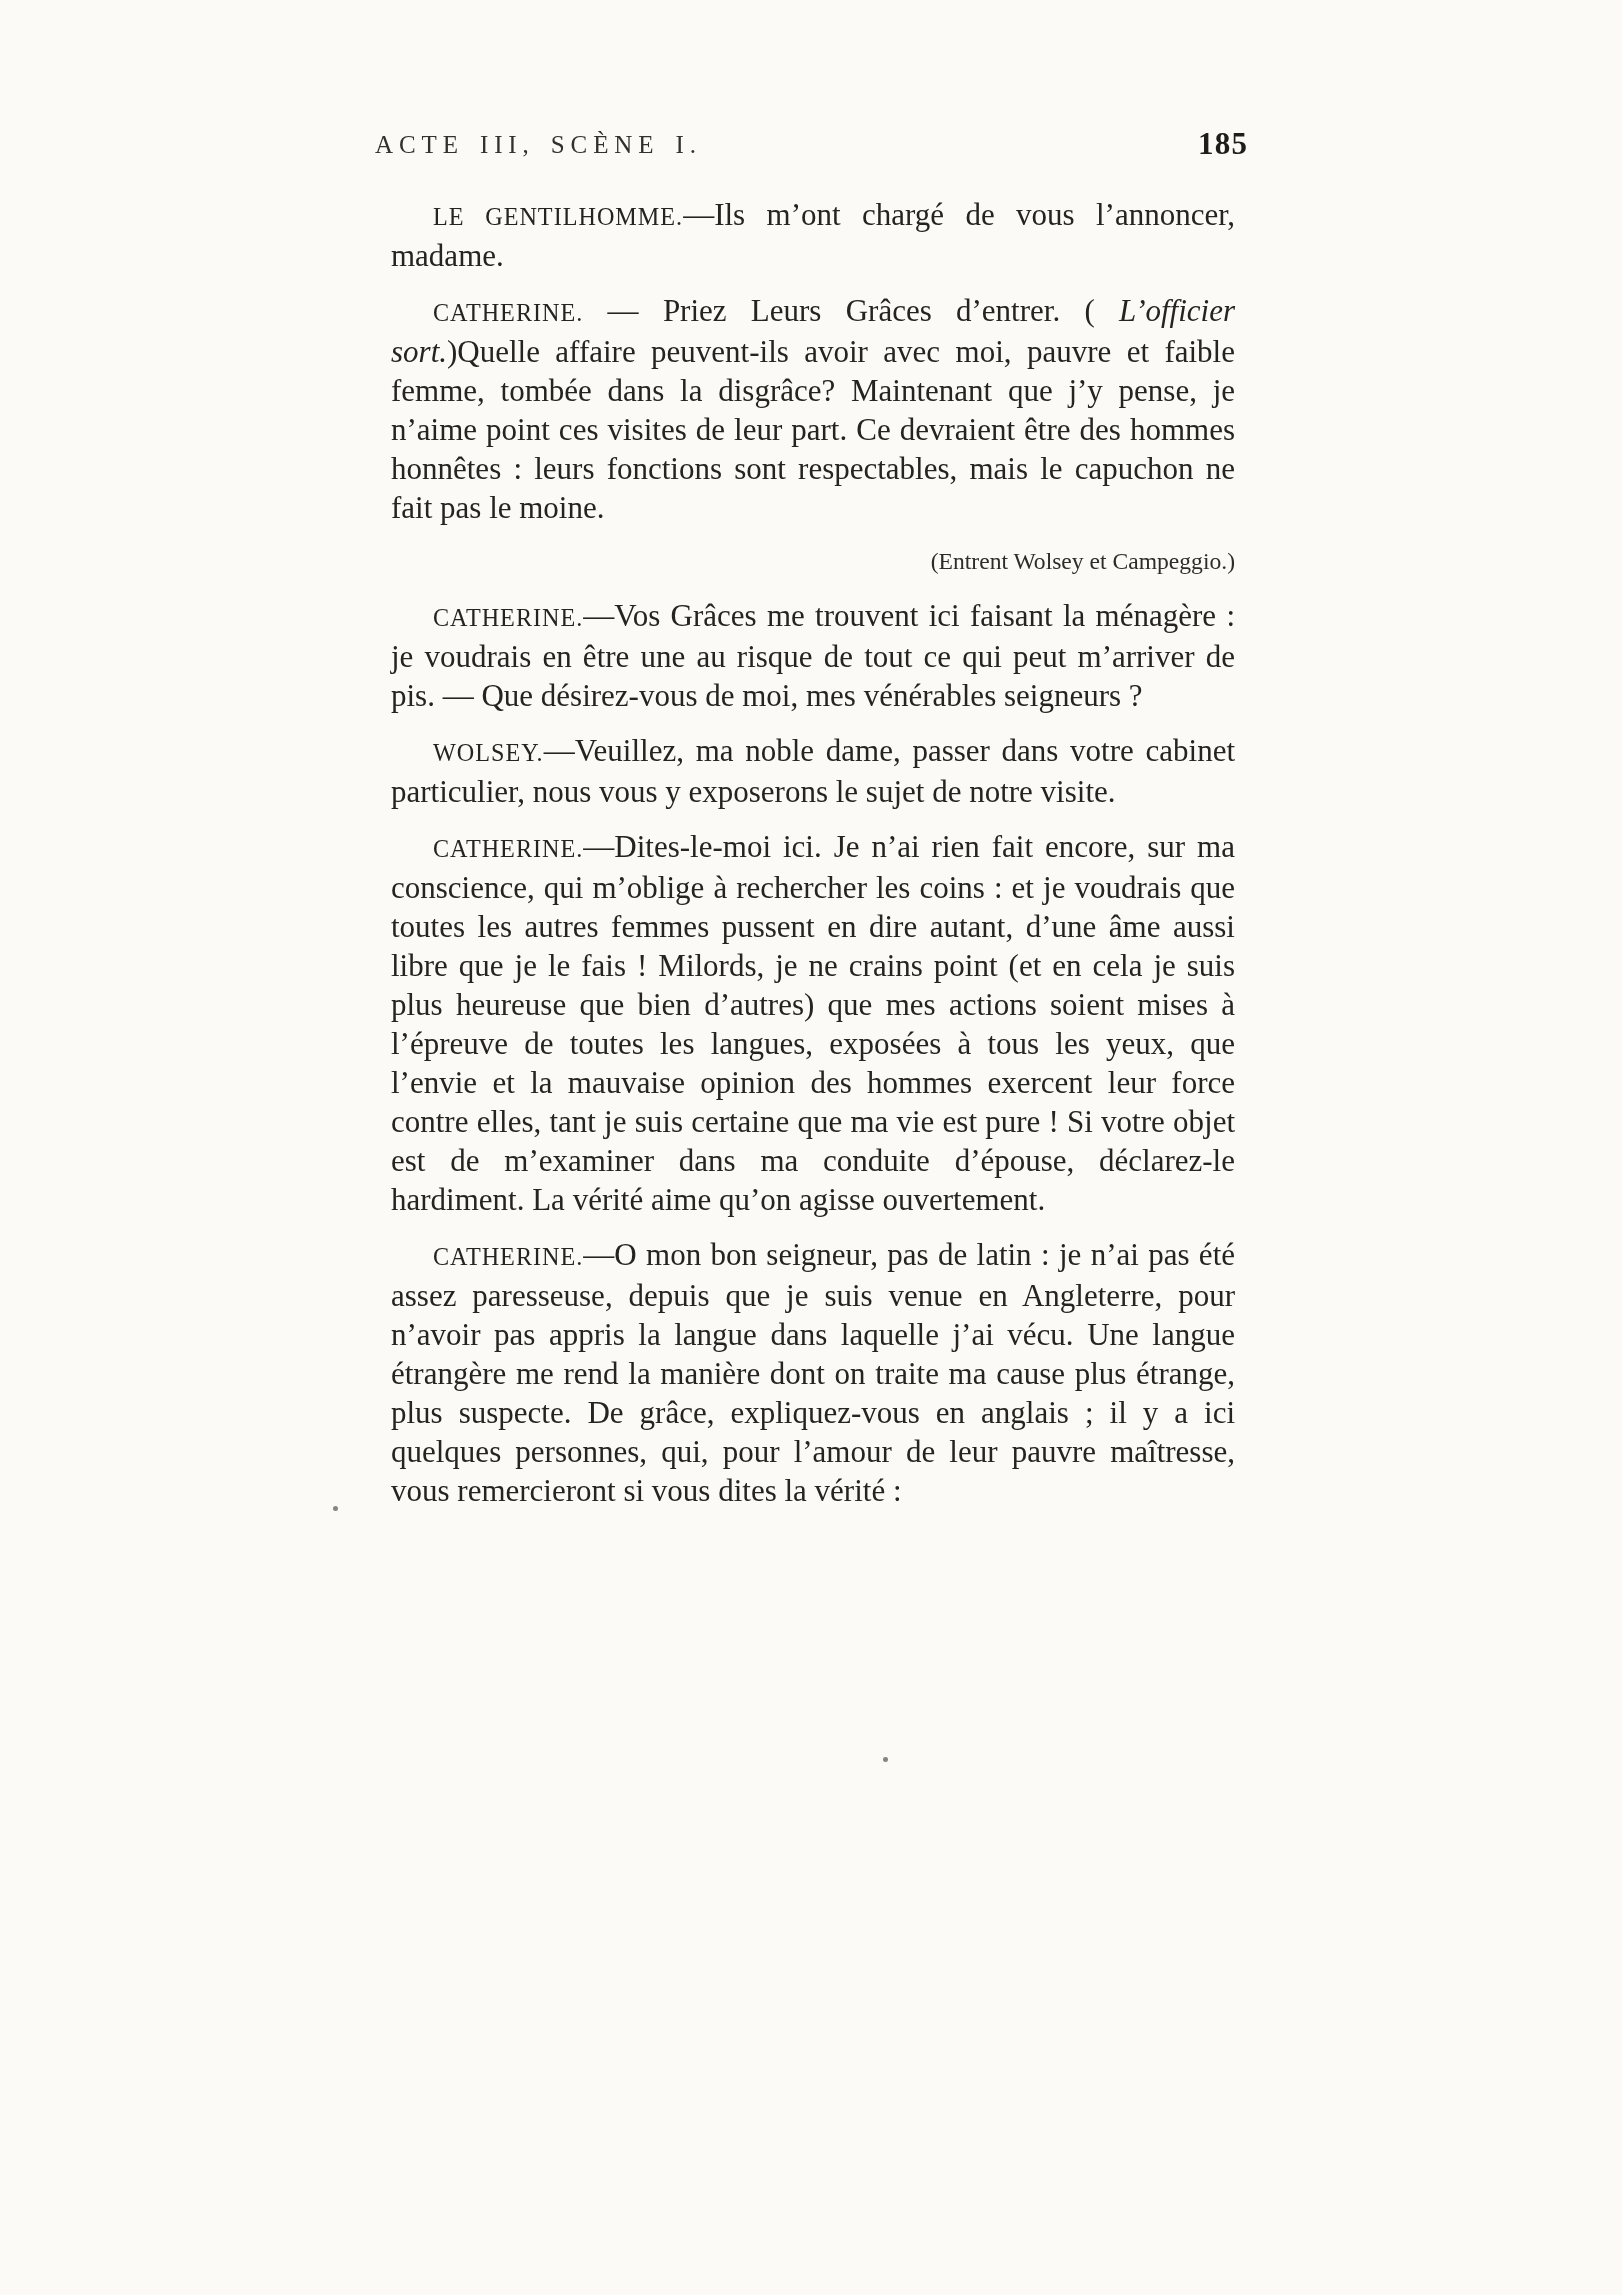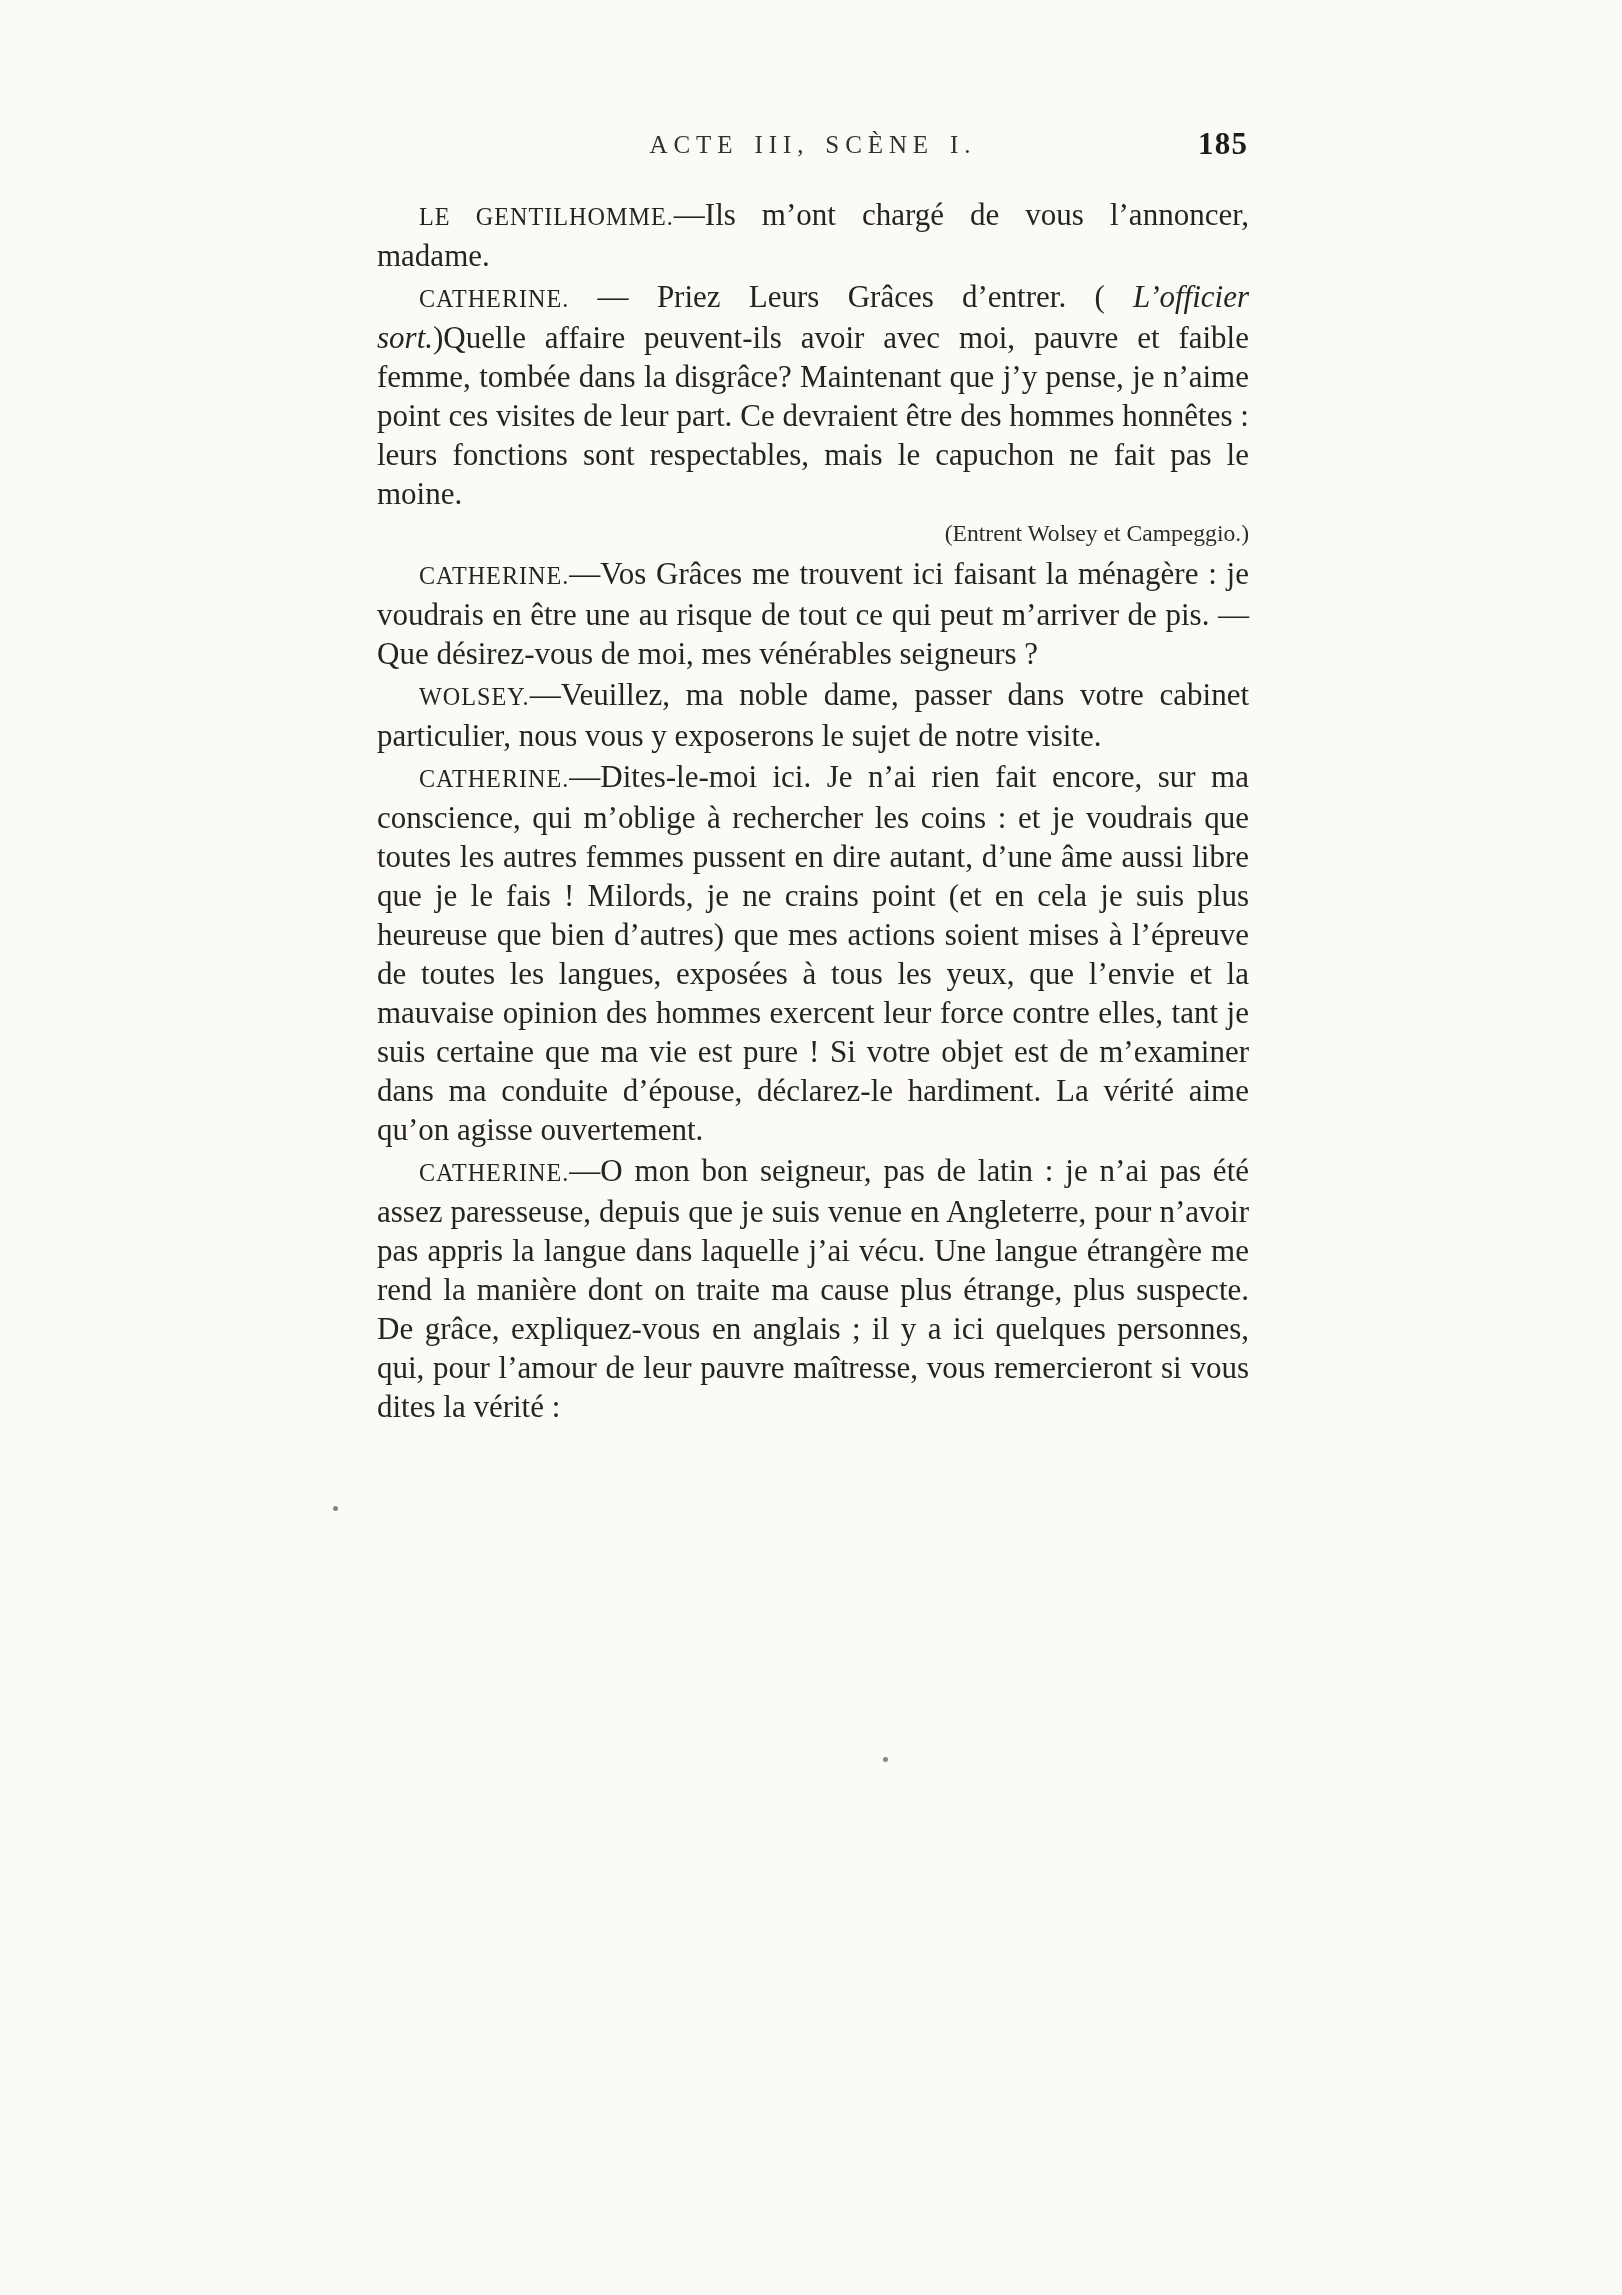--- a/index.html
+++ b/index.html
@@ -22,21 +22,20 @@
   .column {
     position: absolute;
     left: 375px;
     top: 131px;
     width: 876px;
   }
   .header-row {
     position: relative;
     height: 47px;
     margin-bottom: 17px;
-    text-align: center;
   }
   .running-header {
     font-size: 25px;
     letter-spacing: 5.9px;
     word-spacing: 3.9px;
     color: #33312c;
   }
   .page-number {
     position: absolute;
     right: 2.6px;
@@ -45,21 +44,21 @@
     font-size: 31px;
     letter-spacing: 1.3px;
     color: #1f1d19;
     margin-left: 48px;
   }
   .text-block {
     font-size: 31px;
     line-height: 39px;
   }
   .para {
-    margin: 2px;
+    margin: 16px;
     text-align: justify;
     text-indent: 42px;
   }
   .para.stage {
     text-align: right;
     text-indent: 0;
     font-size: 23.6px;
     line-height: 37px;
     color: #2e2c27;
   }

